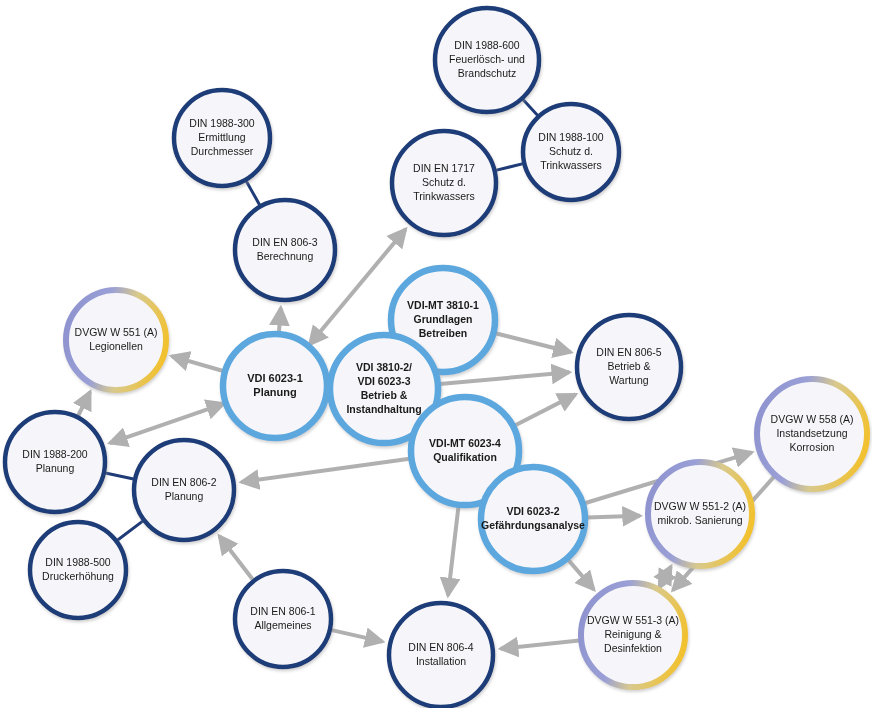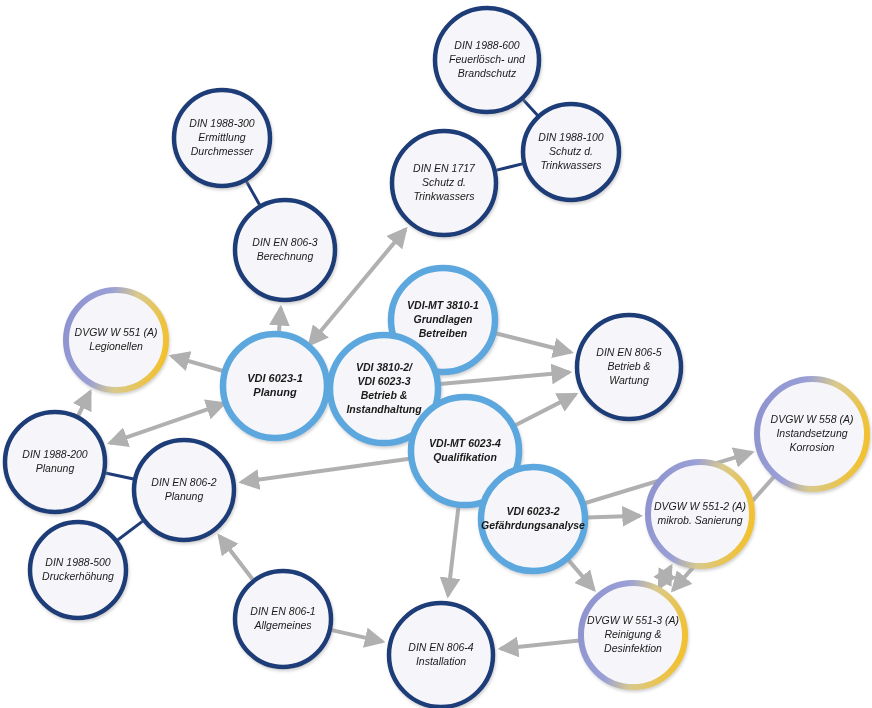--- a/index.html
+++ b/index.html
@@ -11,21 +11,20 @@
     width: 872px;
     height: 708px;
     font-family: "Liberation Sans", sans-serif;
     overflow: hidden;
   }
   #diagram-root {
     position: relative;
     width: 872px;
     height: 708px;
     background: #ffffff;
-    font-style: italic;
   }
   svg#graph {
     display: block;
     width: 872px;
     height: 708px;
   }
   .node-label {
     font-family: "Liberation Sans", sans-serif;
     fill: #1a1a1a;
     text-anchor: middle;

